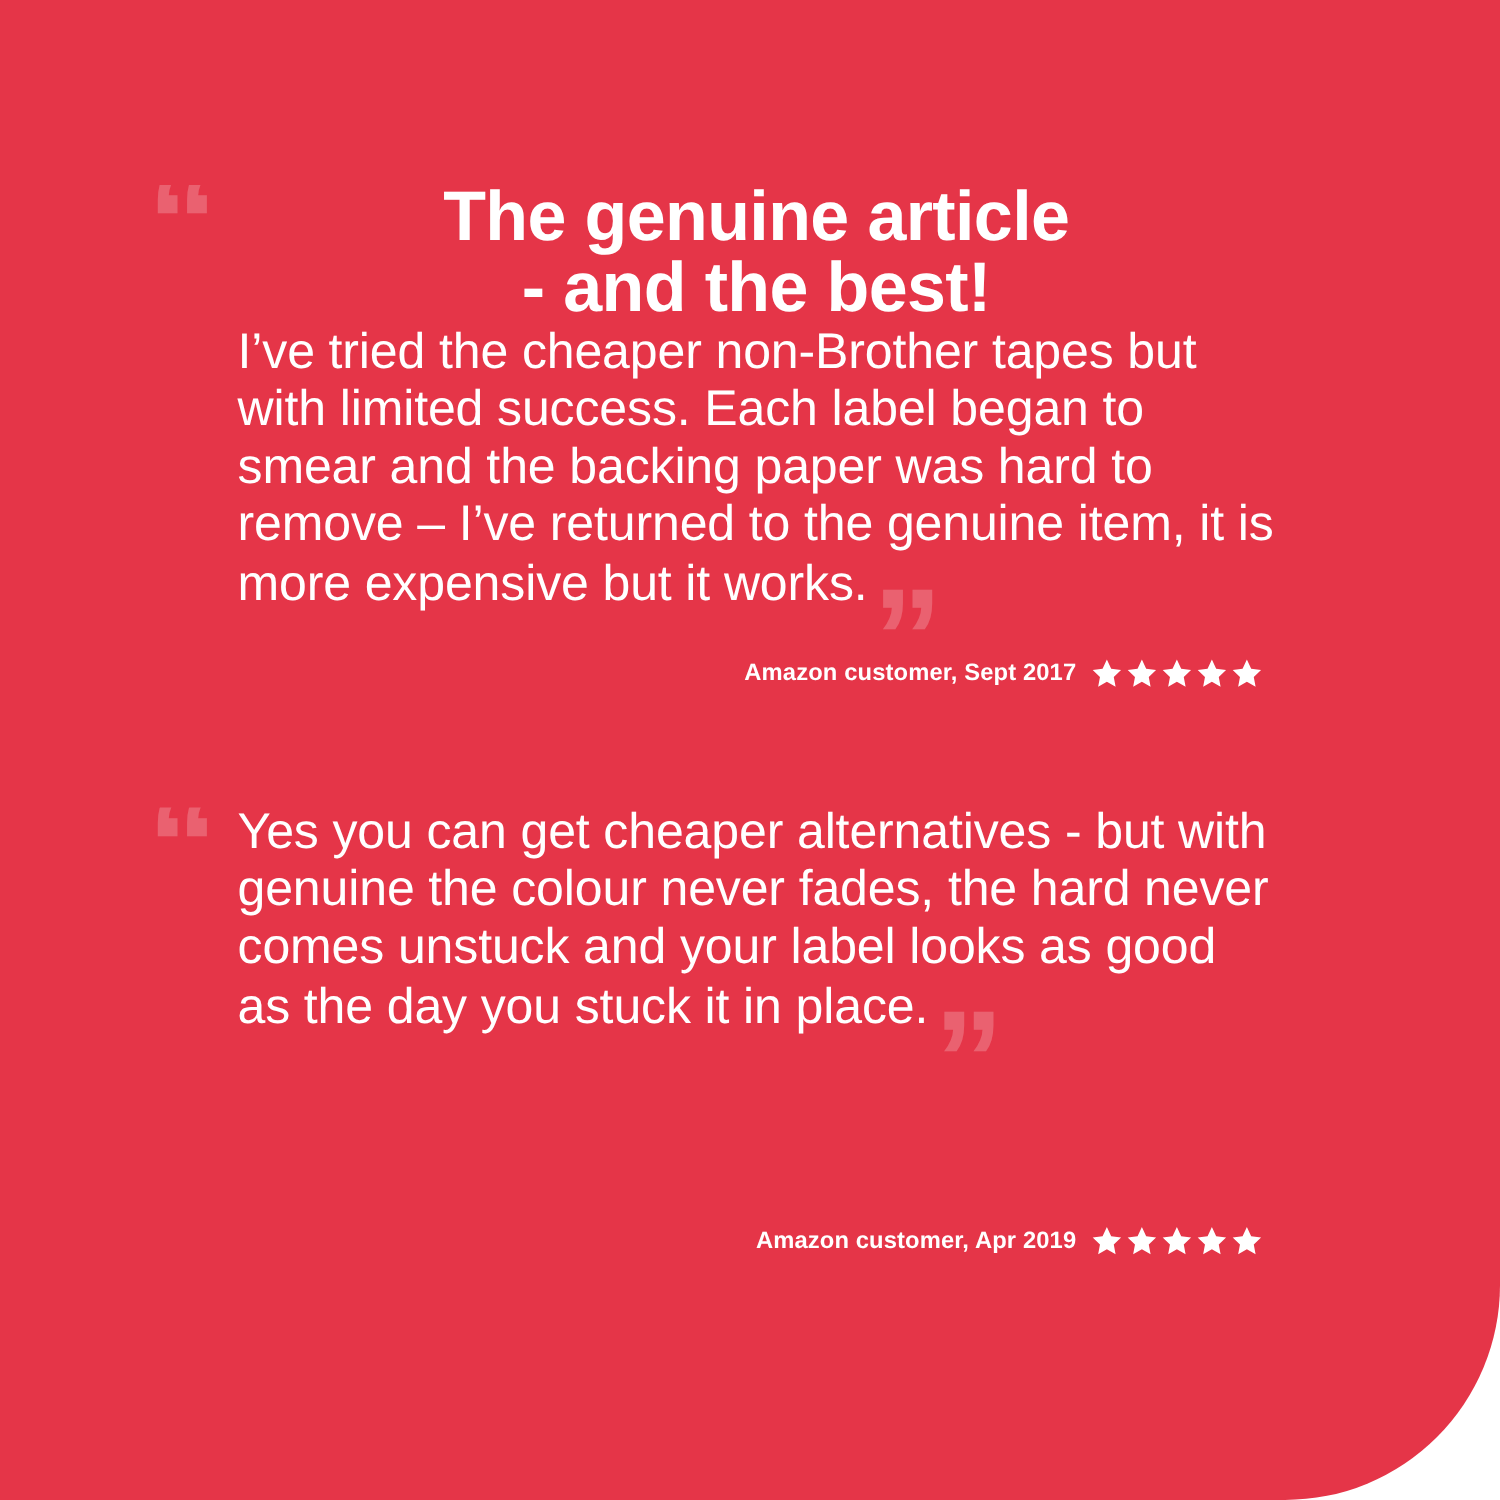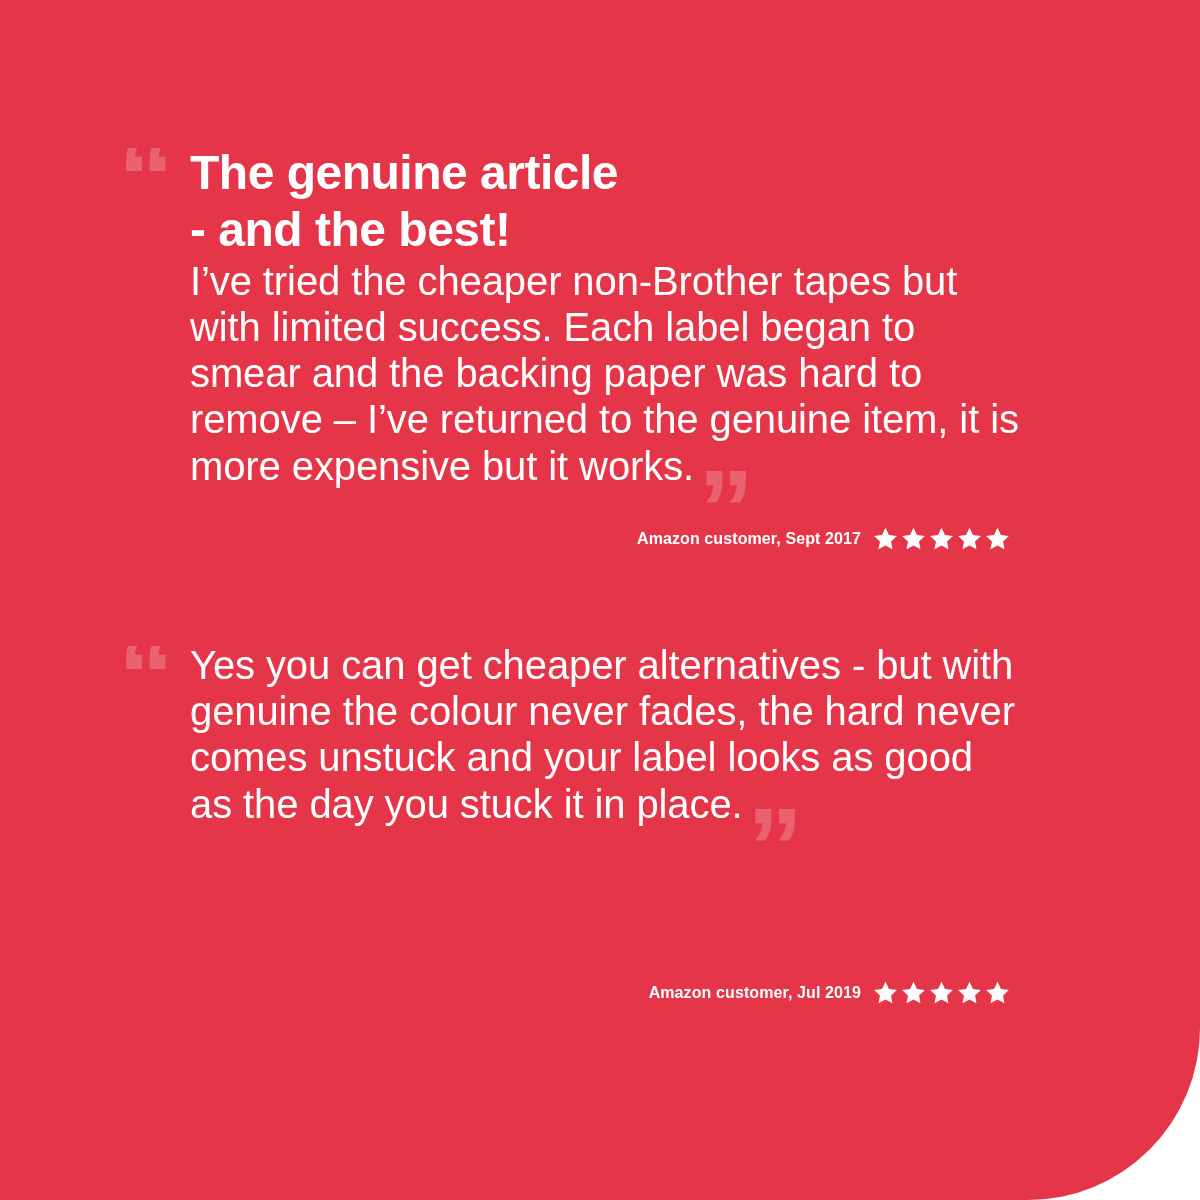--- a/index.html
+++ b/index.html
@@ -64,25 +64,26 @@
   }
 
   .quote-body {
     margin-left: 70px;
     position: relative;
   }
 
   .q-heading {
     margin: 0;
     color: #ffffff;
-    font-size: 48px;
+    font-size: 56px;
     font-weight: 700;
     line-height: 57px;
     letter-spacing: -0.5px;
     white-space: pre-line;
+    text-align: center;
   }
 
   .q-text {
     margin: 2px 0 0 0;
     color: #ffffff;
     font-size: 40px;
     font-weight: 400;
     line-height: 46px;
     letter-spacing: -0.1px;
     white-space: pre-line;
@@ -115,21 +116,21 @@
     display: flex;
     align-items: center;
     gap: 12px;
     white-space: nowrap;
   }
   .testimonial.t1 .attribution { top: 382px; }
   .testimonial.t2 .attribution { top: 338px; }
 
   .attr-name {
     color: #ffffff;
-    font-size: 16px;
+    font-size: 19px;
     font-weight: 700;
     letter-spacing: 0.1px;
   }
 
   .stars {
     display: flex;
     gap: 3px;
     align-items: center;
   }
 
@@ -184,21 +185,21 @@
     <div class="testimonial t2">
       <div class="quote-open">
           <span>“</span>
         </div>
       <div class="quote-body">
         <div class="q-text-wrap">
           <p class="q-text">Yes you can get cheaper alternatives - but with genuine the colour never fades, the hard never comes unstuck and your label looks as good as the day you stuck it in place.</p><span class="quote-close">“</span>
         </div>
       </div>
       <div class="attribution">
-        <span class="attr-name">Amazon customer, Jul 2019</span>
+        <span class="attr-name">Amazon customer, Apr 2019</span>
         <span class="stars">
           <svg class="star" viewBox="0 0 24 24">
               <polygon points="12,1.6 15.3,8.6 22.9,9.6 17.3,14.9 18.7,22.4 12,18.7 5.3,22.4 6.7,14.9 1.1,9.6 8.7,8.6"></polygon>
             </svg>
           <svg class="star" viewBox="0 0 24 24">
               <polygon points="12,1.6 15.3,8.6 22.9,9.6 17.3,14.9 18.7,22.4 12,18.7 5.3,22.4 6.7,14.9 1.1,9.6 8.7,8.6"></polygon>
             </svg>
           <svg class="star" viewBox="0 0 24 24">
               <polygon points="12,1.6 15.3,8.6 22.9,9.6 17.3,14.9 18.7,22.4 12,18.7 5.3,22.4 6.7,14.9 1.1,9.6 8.7,8.6"></polygon>
             </svg>

